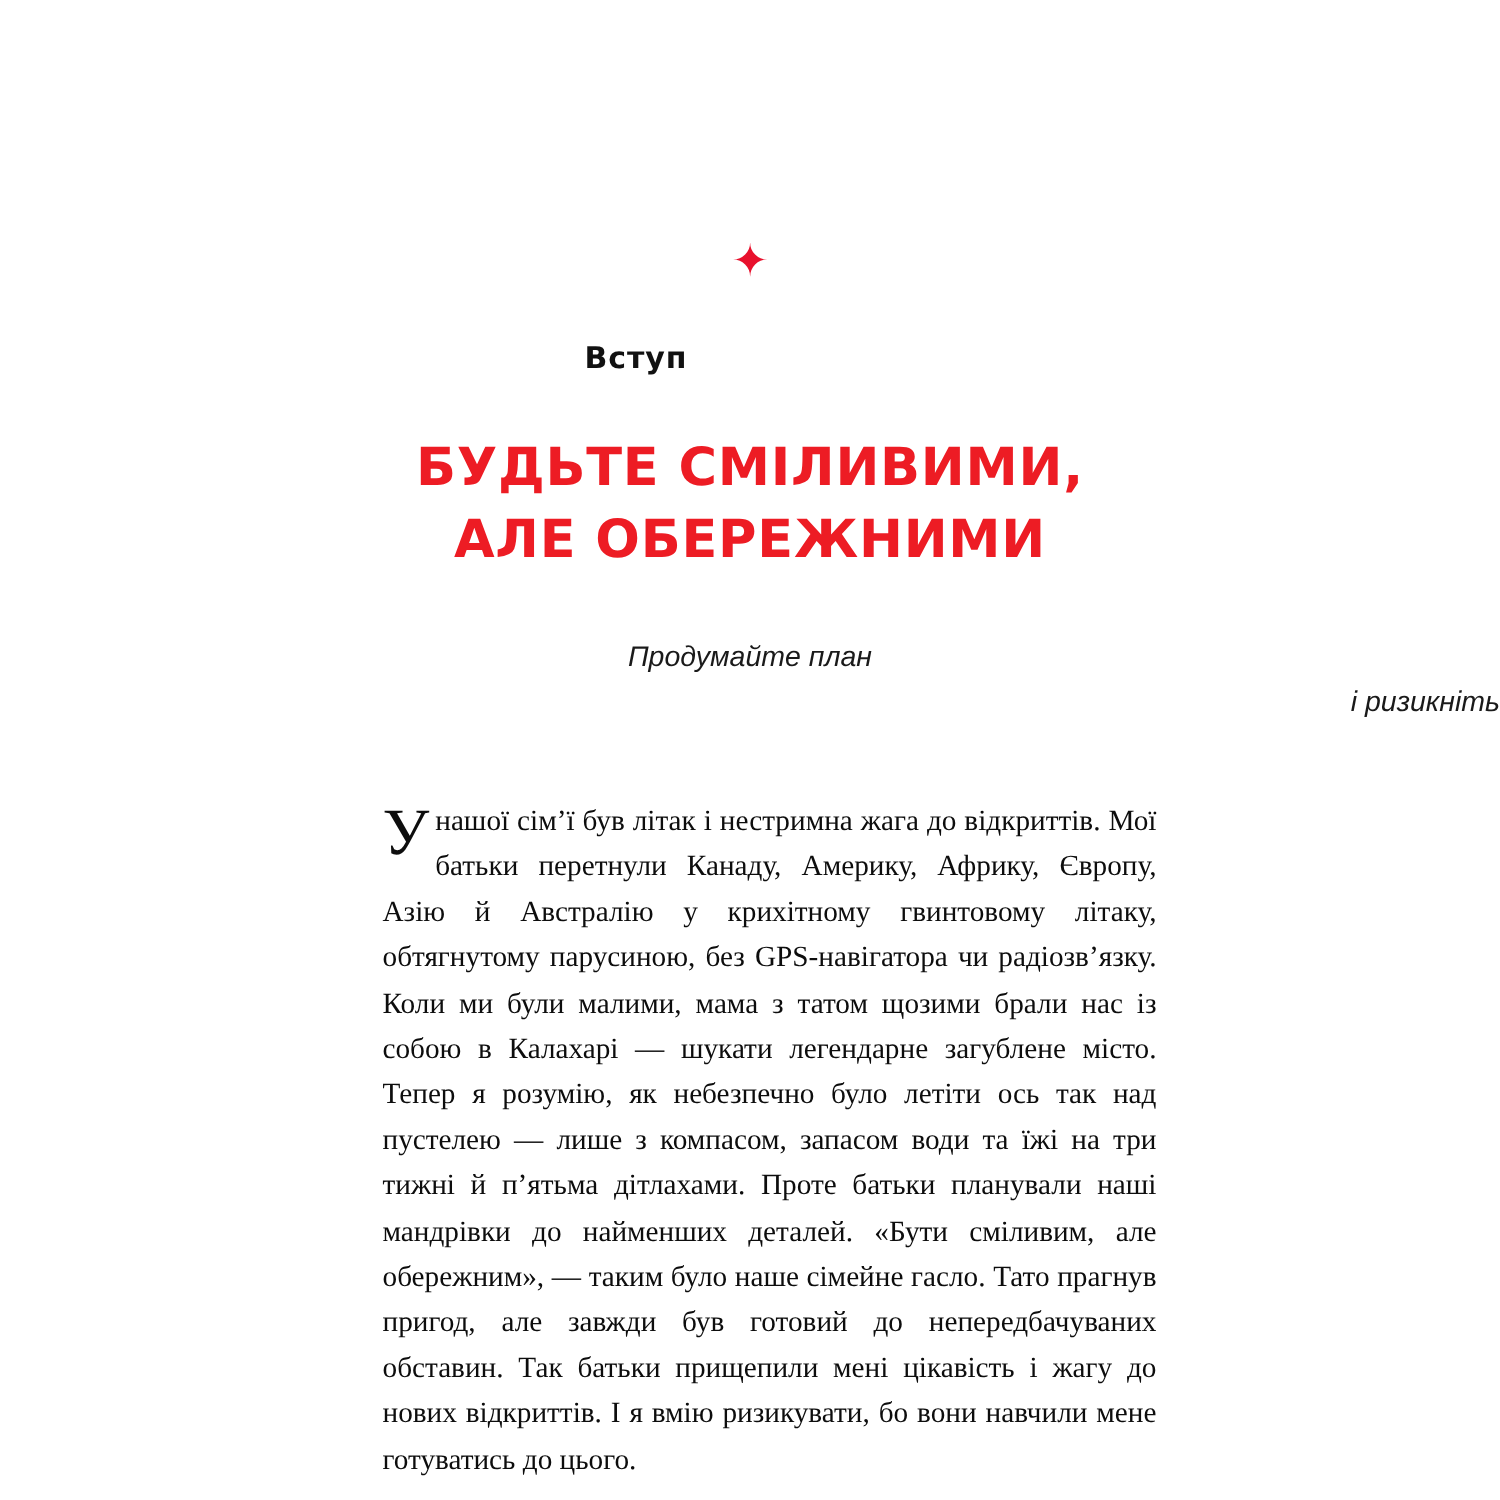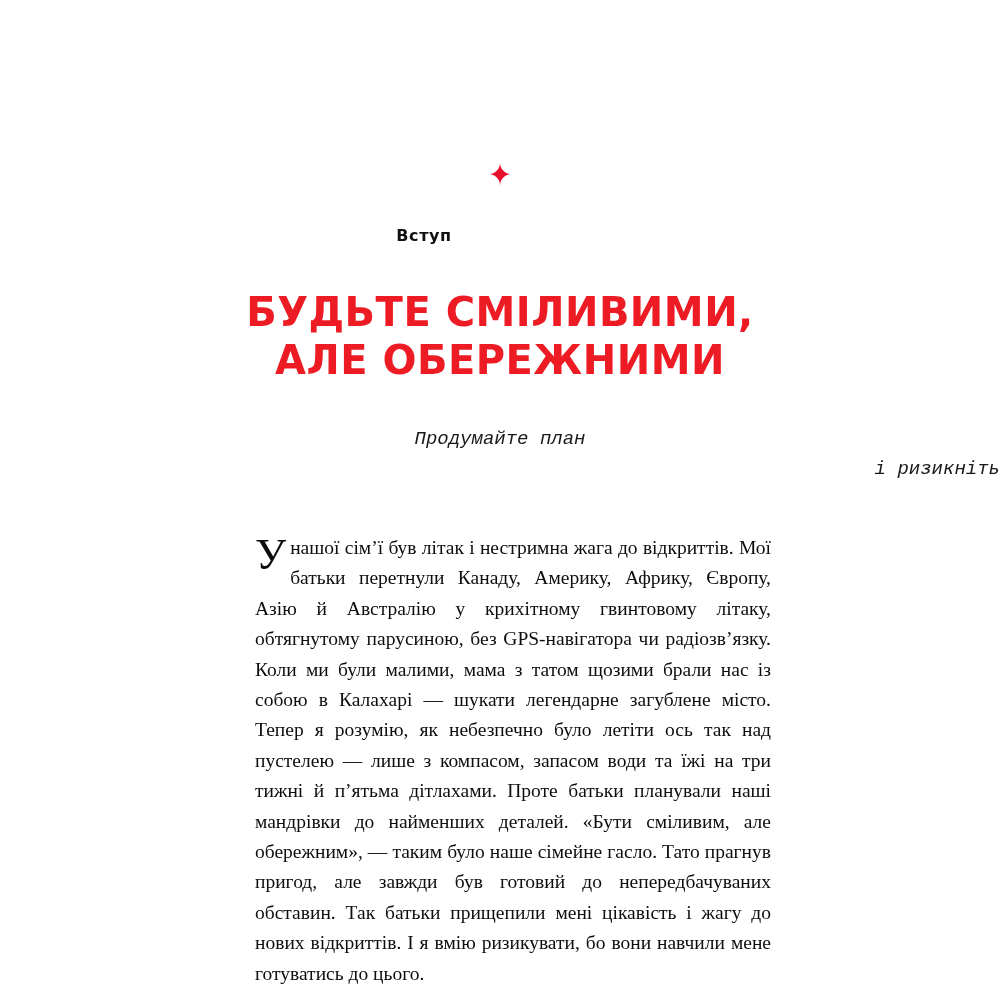--- a/index.html
+++ b/index.html
@@ -29,45 +29,45 @@
     user-select: none;
   }
   .eyebrow {
     position: absolute;
     top: 226px;
     left: 0;
     width: 848px;
     text-align: center;
     font-family: "DejaVu Sans", sans-serif;
     font-weight: 700;
-    font-size: 16px;
+    font-size: 20px;
     letter-spacing: 0.6px;
     color: #111111;
   }
   .title {
     position: absolute;
     top: 288px;
     left: 0;
     width: 1000px;
     text-align: center;
     font-family: "DejaVu Sans", sans-serif;
     font-weight: 700;
-    font-size: 40px;
+    font-size: 35px;
     line-height: 48px;
     letter-spacing: 0.5px;
     color: #ed1c24;
   }
   .title .line2 { display: block; }
   .subtitle {
     position: absolute;
     top: 424px;
     left: 0;
     width: 1000px;
     text-align: center;
-    font-family: Liberation Mono, monospace;
+    font-family: Liberation Sans, sans-serif;
     font-style: italic;
     font-size: 19px;
     line-height: 30px;
     color: #1a1a1a;
   }
   .subtitle .line2 { display: block; text-align: right; }
   .body-text {
     position: absolute;
     top: 533px;
     left: 255px;

